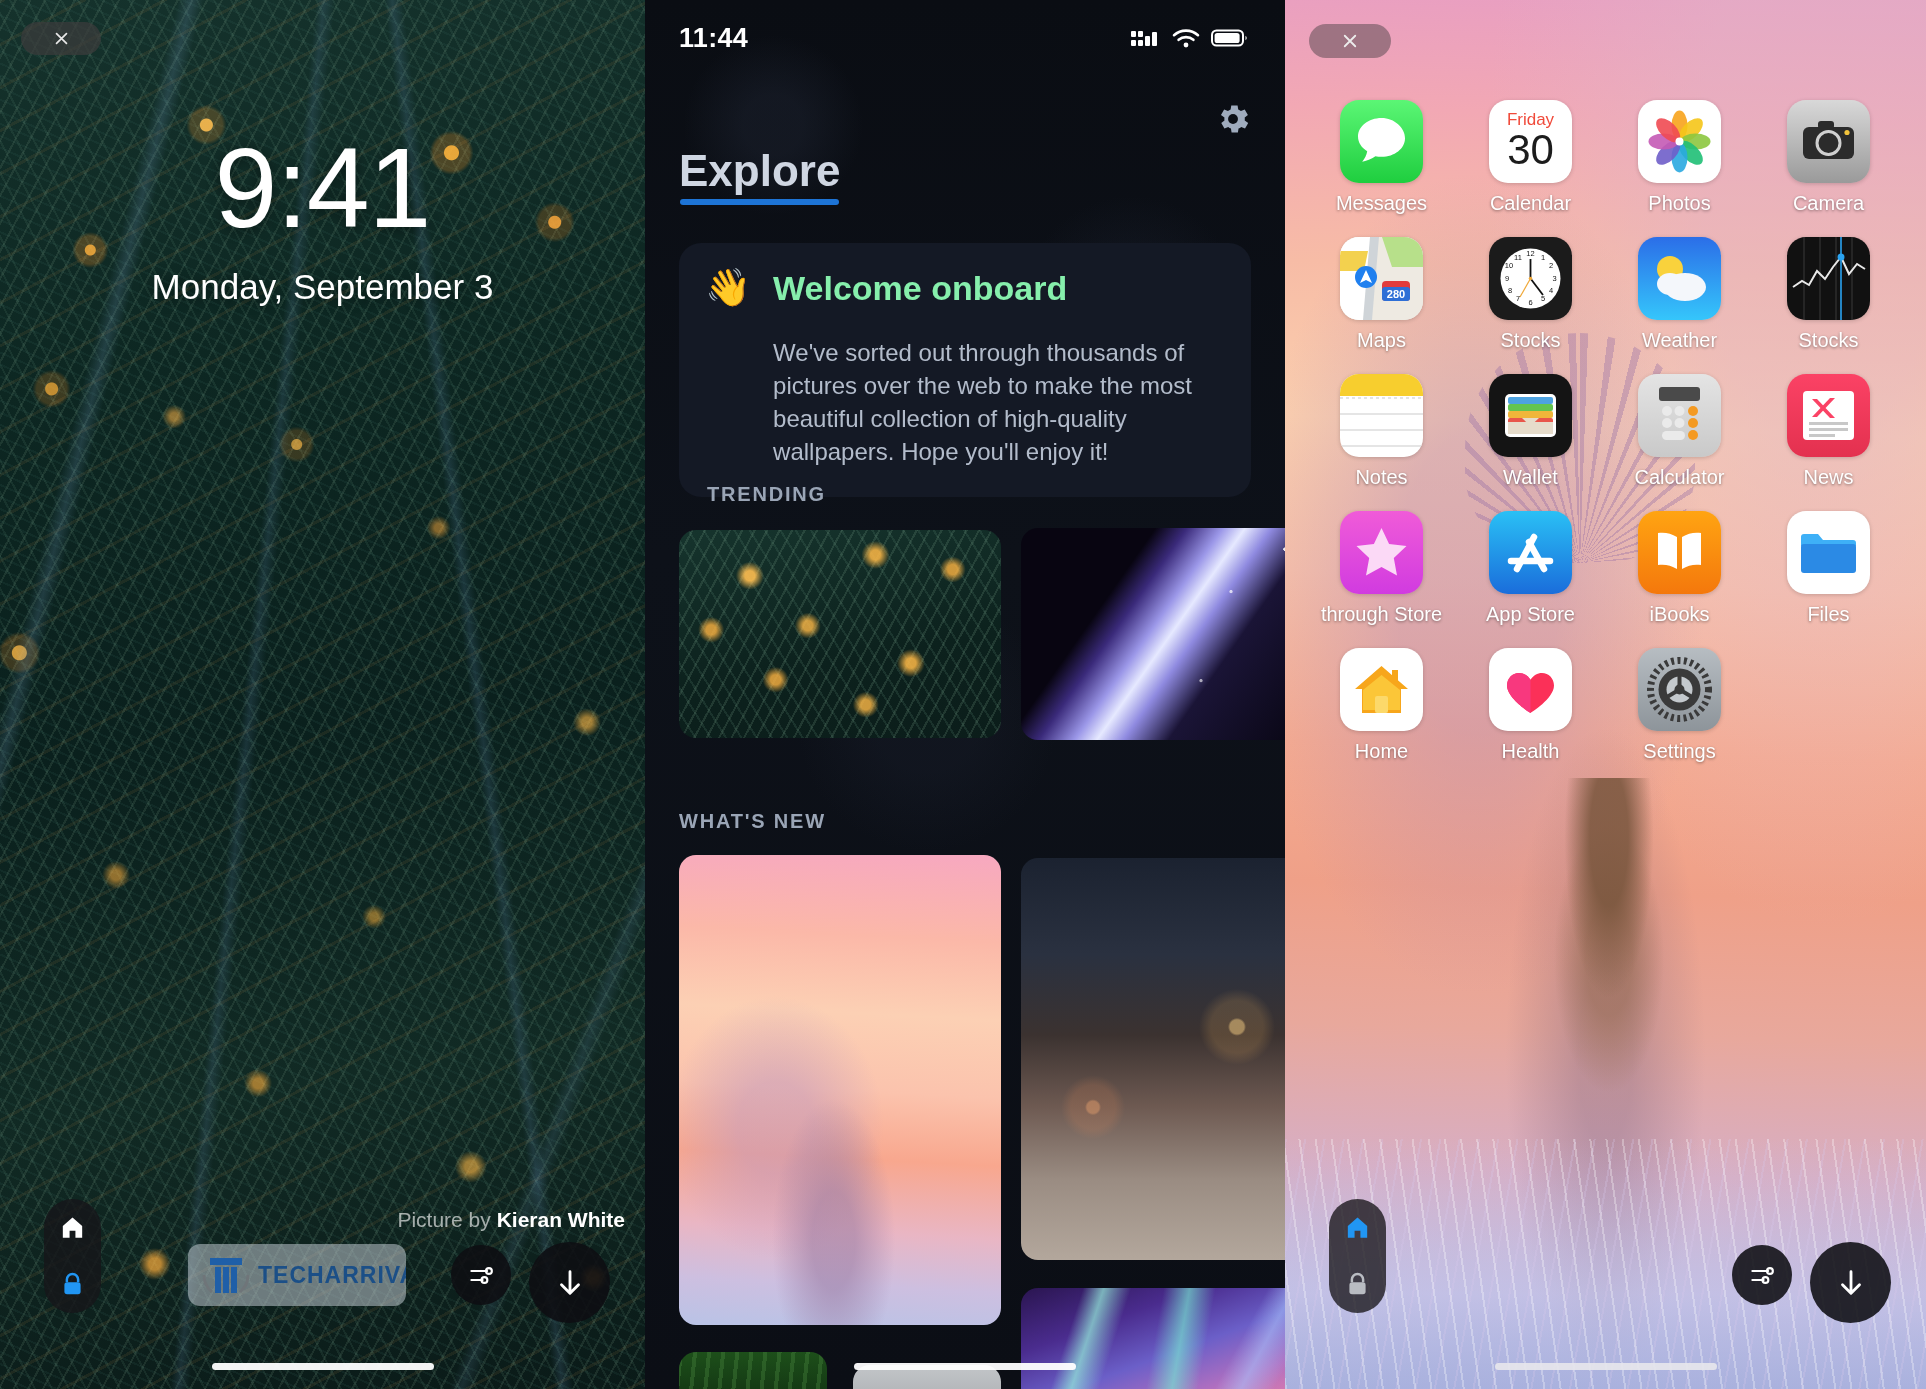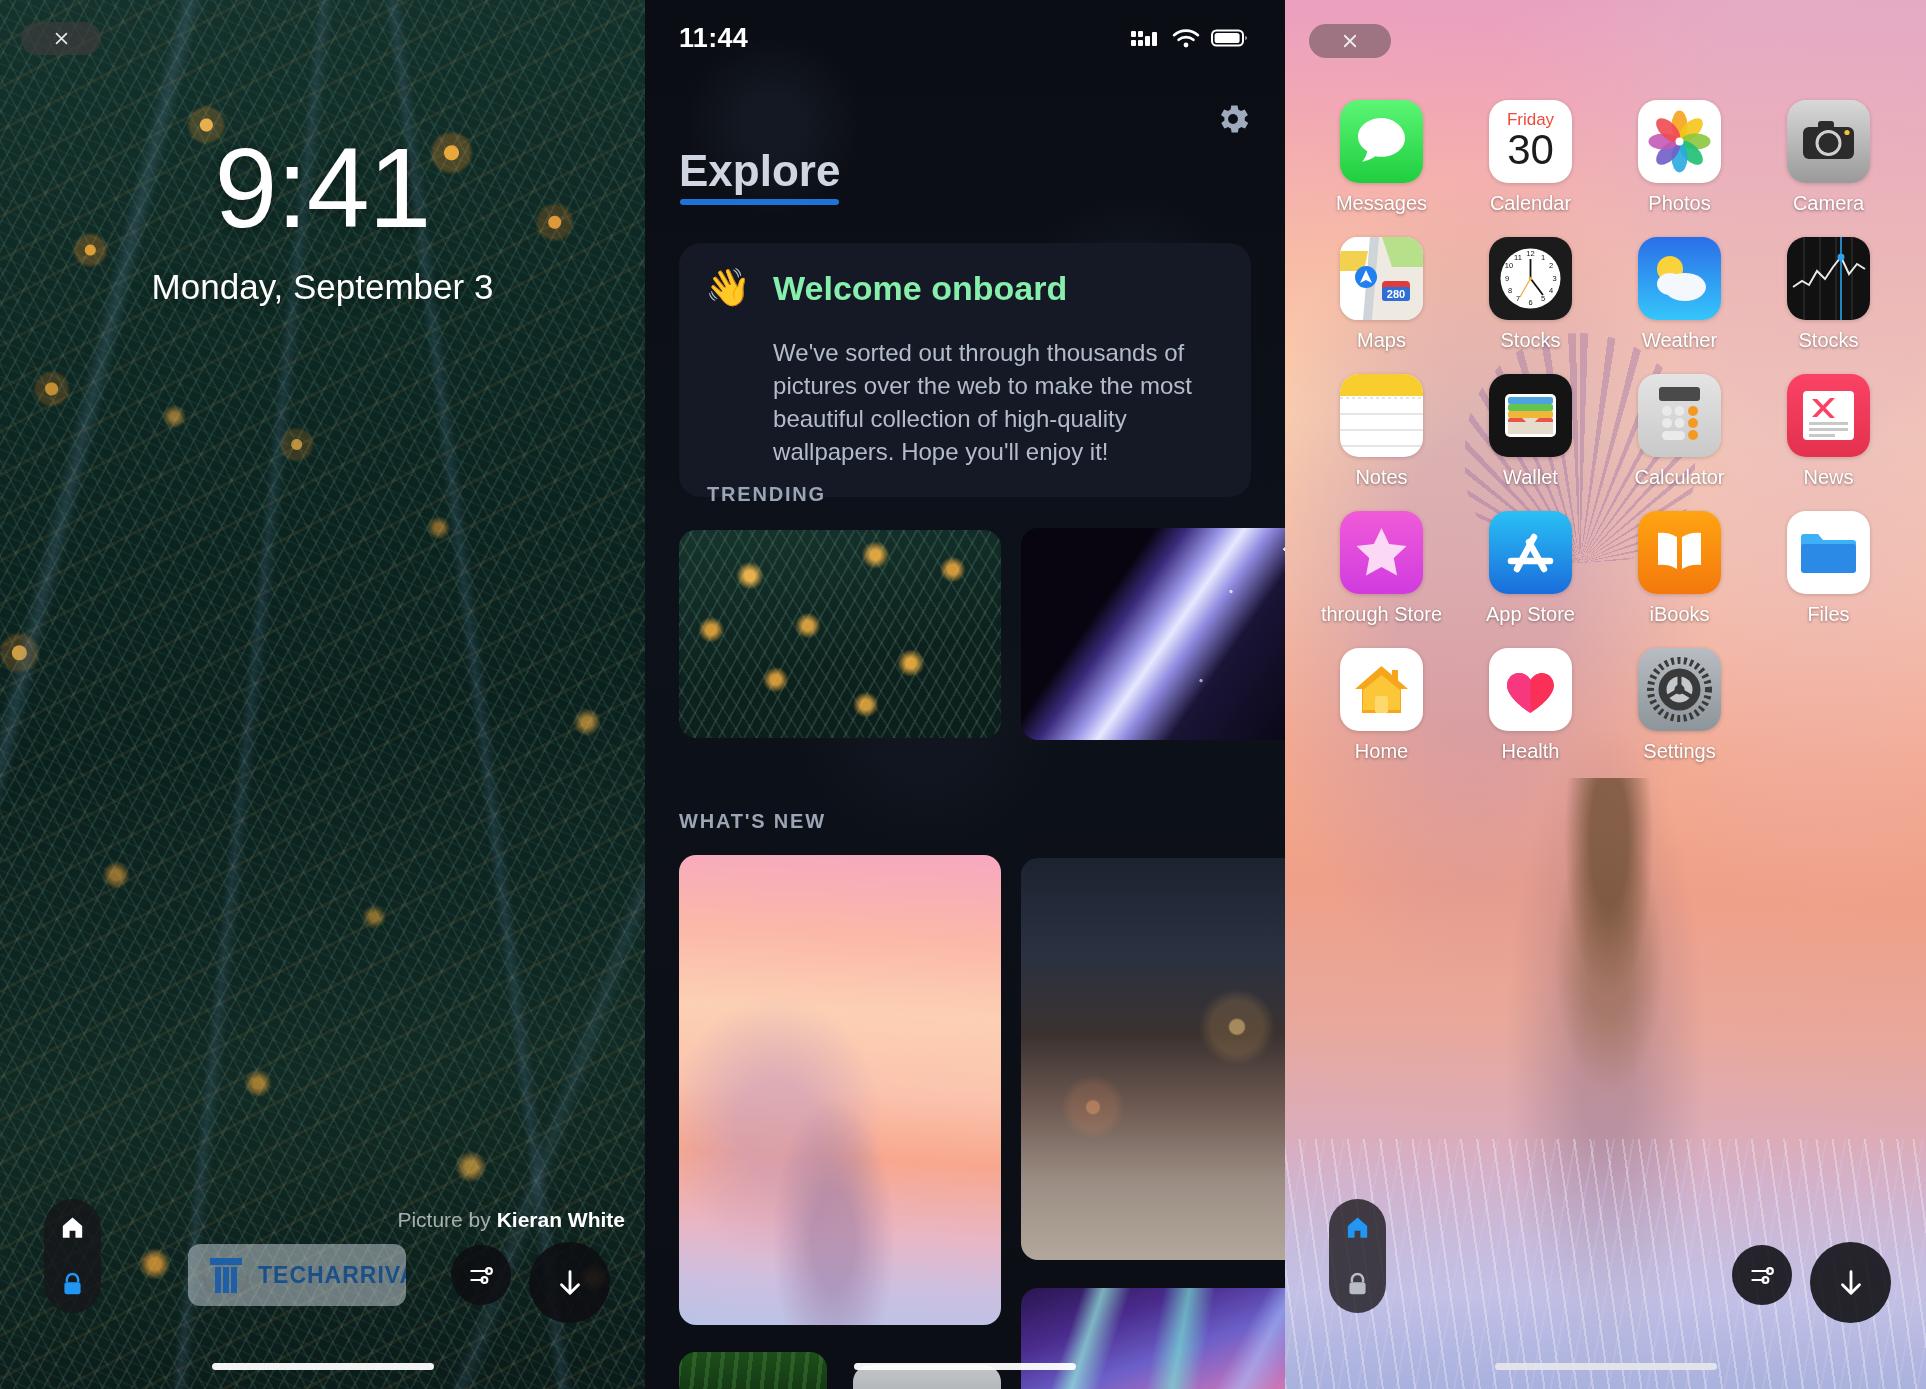--- a/index.html
+++ b/index.html
@@ -420,21 +420,21 @@
               <circle cx="41.5" cy="43" r="11.5" fill="none" stroke="#d0d0d0" stroke-width="3"></circle>
               <circle cx="60" cy="32.5" r="2.6" fill="#f2c33c"></circle>
             </svg>
           </div>
           <div class="app-label">Camera</div>
         </div>
       </div>
 
       <div class="app-row">
         <div class="app-cell">
-          <div class="app-icon" style="background:#ecebe6;border-radius:18px;">
+          <div class="app-icon" style="background:#ecebe6;">
             <svg viewBox="0 0 83 83" width="83" height="83">
               <rect width="83" height="83" fill="#eeeae2"></rect>
               <path d="M0 0h34l-8 83H0z" fill="#ffffff"></path>
               <path d="M42 0h41v30H52z" fill="#b7e08a"></path>
               <path d="M0 14h28l-4 20H0z" fill="#f3d14e"></path>
               <path d="M30 0h9l-7 83h-9z" fill="#cfd4d8"></path>
               <circle cx="26" cy="40" r="11" fill="#2080ef"></circle>
               <path d="M26 33l6 13-6-3-6 3z" fill="#fff"></path>
               <rect x="42" y="44" width="28" height="20" rx="4" fill="#e23b3b"></rect>
               <rect x="42" y="50" width="28" height="14" rx="3" fill="#2e6fd6"></rect>

